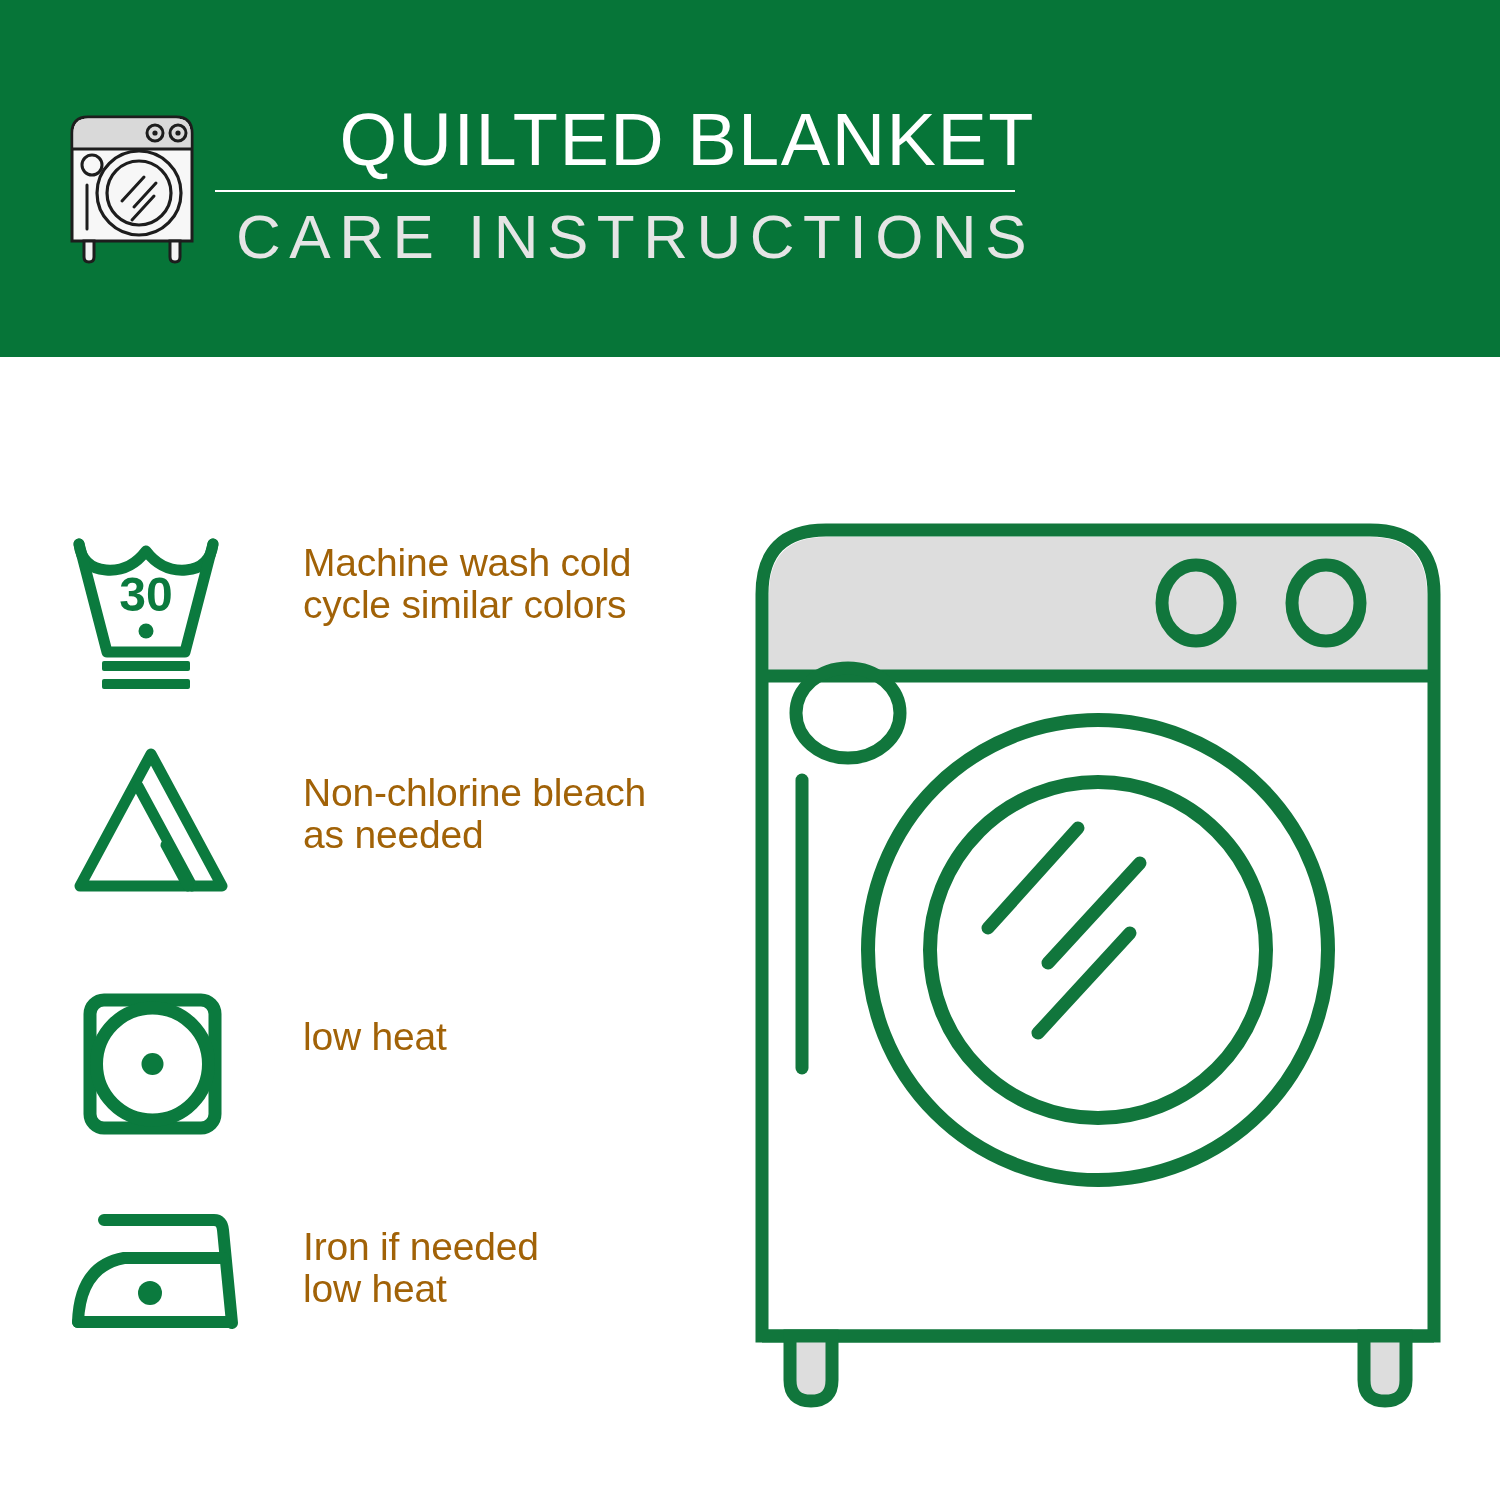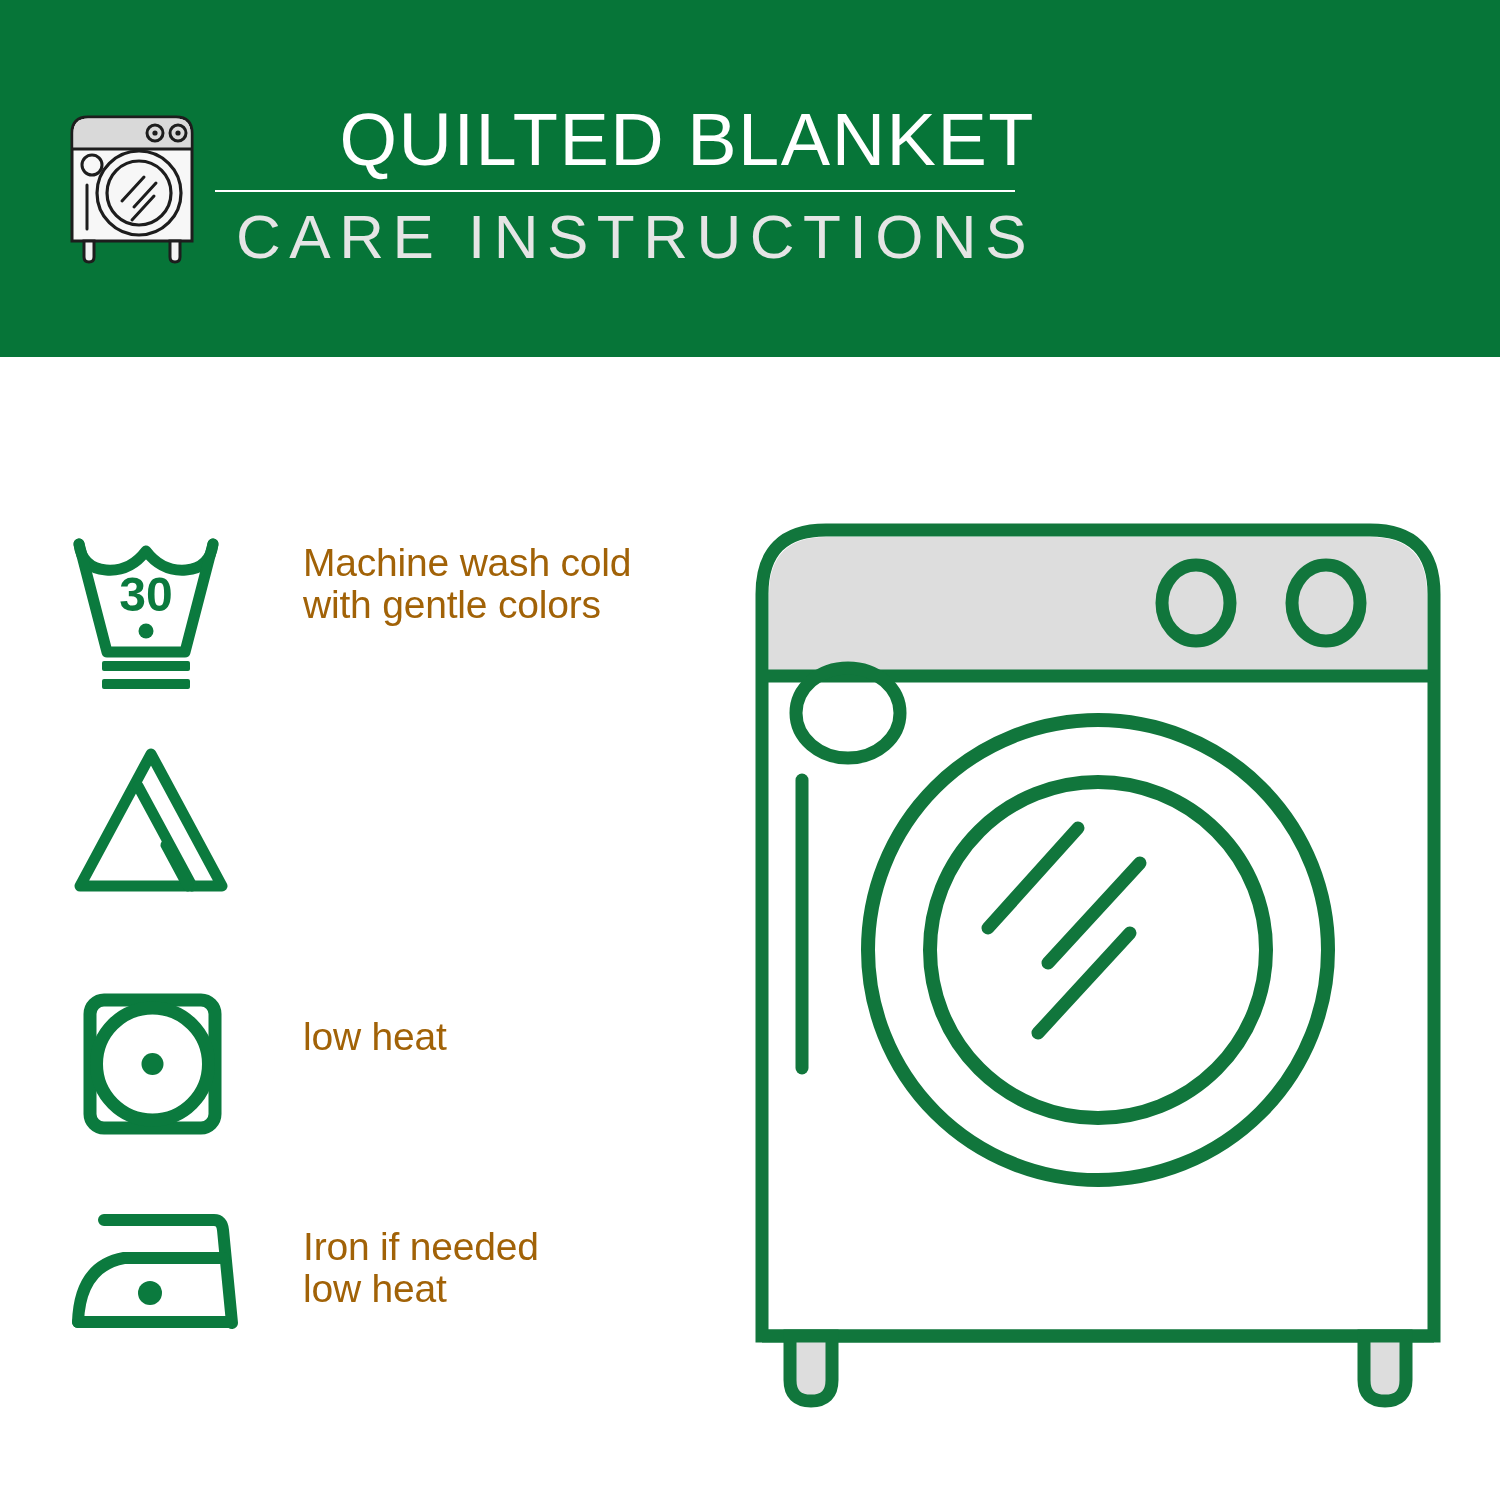--- a/index.html
+++ b/index.html
@@ -186,35 +186,39 @@
           <text x="74" y="75" text-anchor="middle" font-family="Liberation Sans, sans-serif" font-size="48" font-weight="bold" fill="#0b7a3e">30</text>
 
           <circle cx="74" cy="95" r="7.5" fill="#0b7a3e"></circle>
 
           <rect x="30" y="125" width="88" height="10" rx="2" fill="#0b7a3e"></rect>
           <rect x="30" y="143" width="88" height="10" rx="2" fill="#0b7a3e"></rect>
         </svg>
       </div>
       <div class="care-label">
         <div>Machine wash cold</div>
-        <div>with gentle colors</div>
+        <div>cycle similar colors</div>
       </div>
     </div>
 
     <div class="care-row care-row-1">
       <div class="care-symbol">
         <svg viewBox="0 0 175 160" width="175" height="160" aria-hidden="true">
           <g fill="none" stroke="#0b7a3e" stroke-width="11" stroke-linecap="round" stroke-linejoin="round">
 
             <path d="M79 10 L150 142 L8 142 Z"></path>
 
             <line x1="66" y1="42" x2="120" y2="142"></line>
             <line x1="98" y1="101" x2="120" y2="142" transform="translate(-4,0)"></line>
           </g>
         </svg>
+      </div>
+      <div class="care-label">
+        <div>Non-chlorine bleach</div>
+        <div>as needed</div>
       </div>
     </div>
 
     <div class="care-row care-row-2">
       <div class="care-symbol">
         <svg viewBox="0 0 175 160" width="175" height="160" aria-hidden="true">
           <rect x="18" y="12" width="125" height="128" rx="14" ry="14" fill="none" stroke="#0b7a3e" stroke-width="13"></rect>
           <circle cx="80.5" cy="76" r="56" fill="none" stroke="#0b7a3e" stroke-width="13"></circle>
           <circle cx="80.5" cy="76" r="11" fill="#0b7a3e"></circle>
         </svg>

